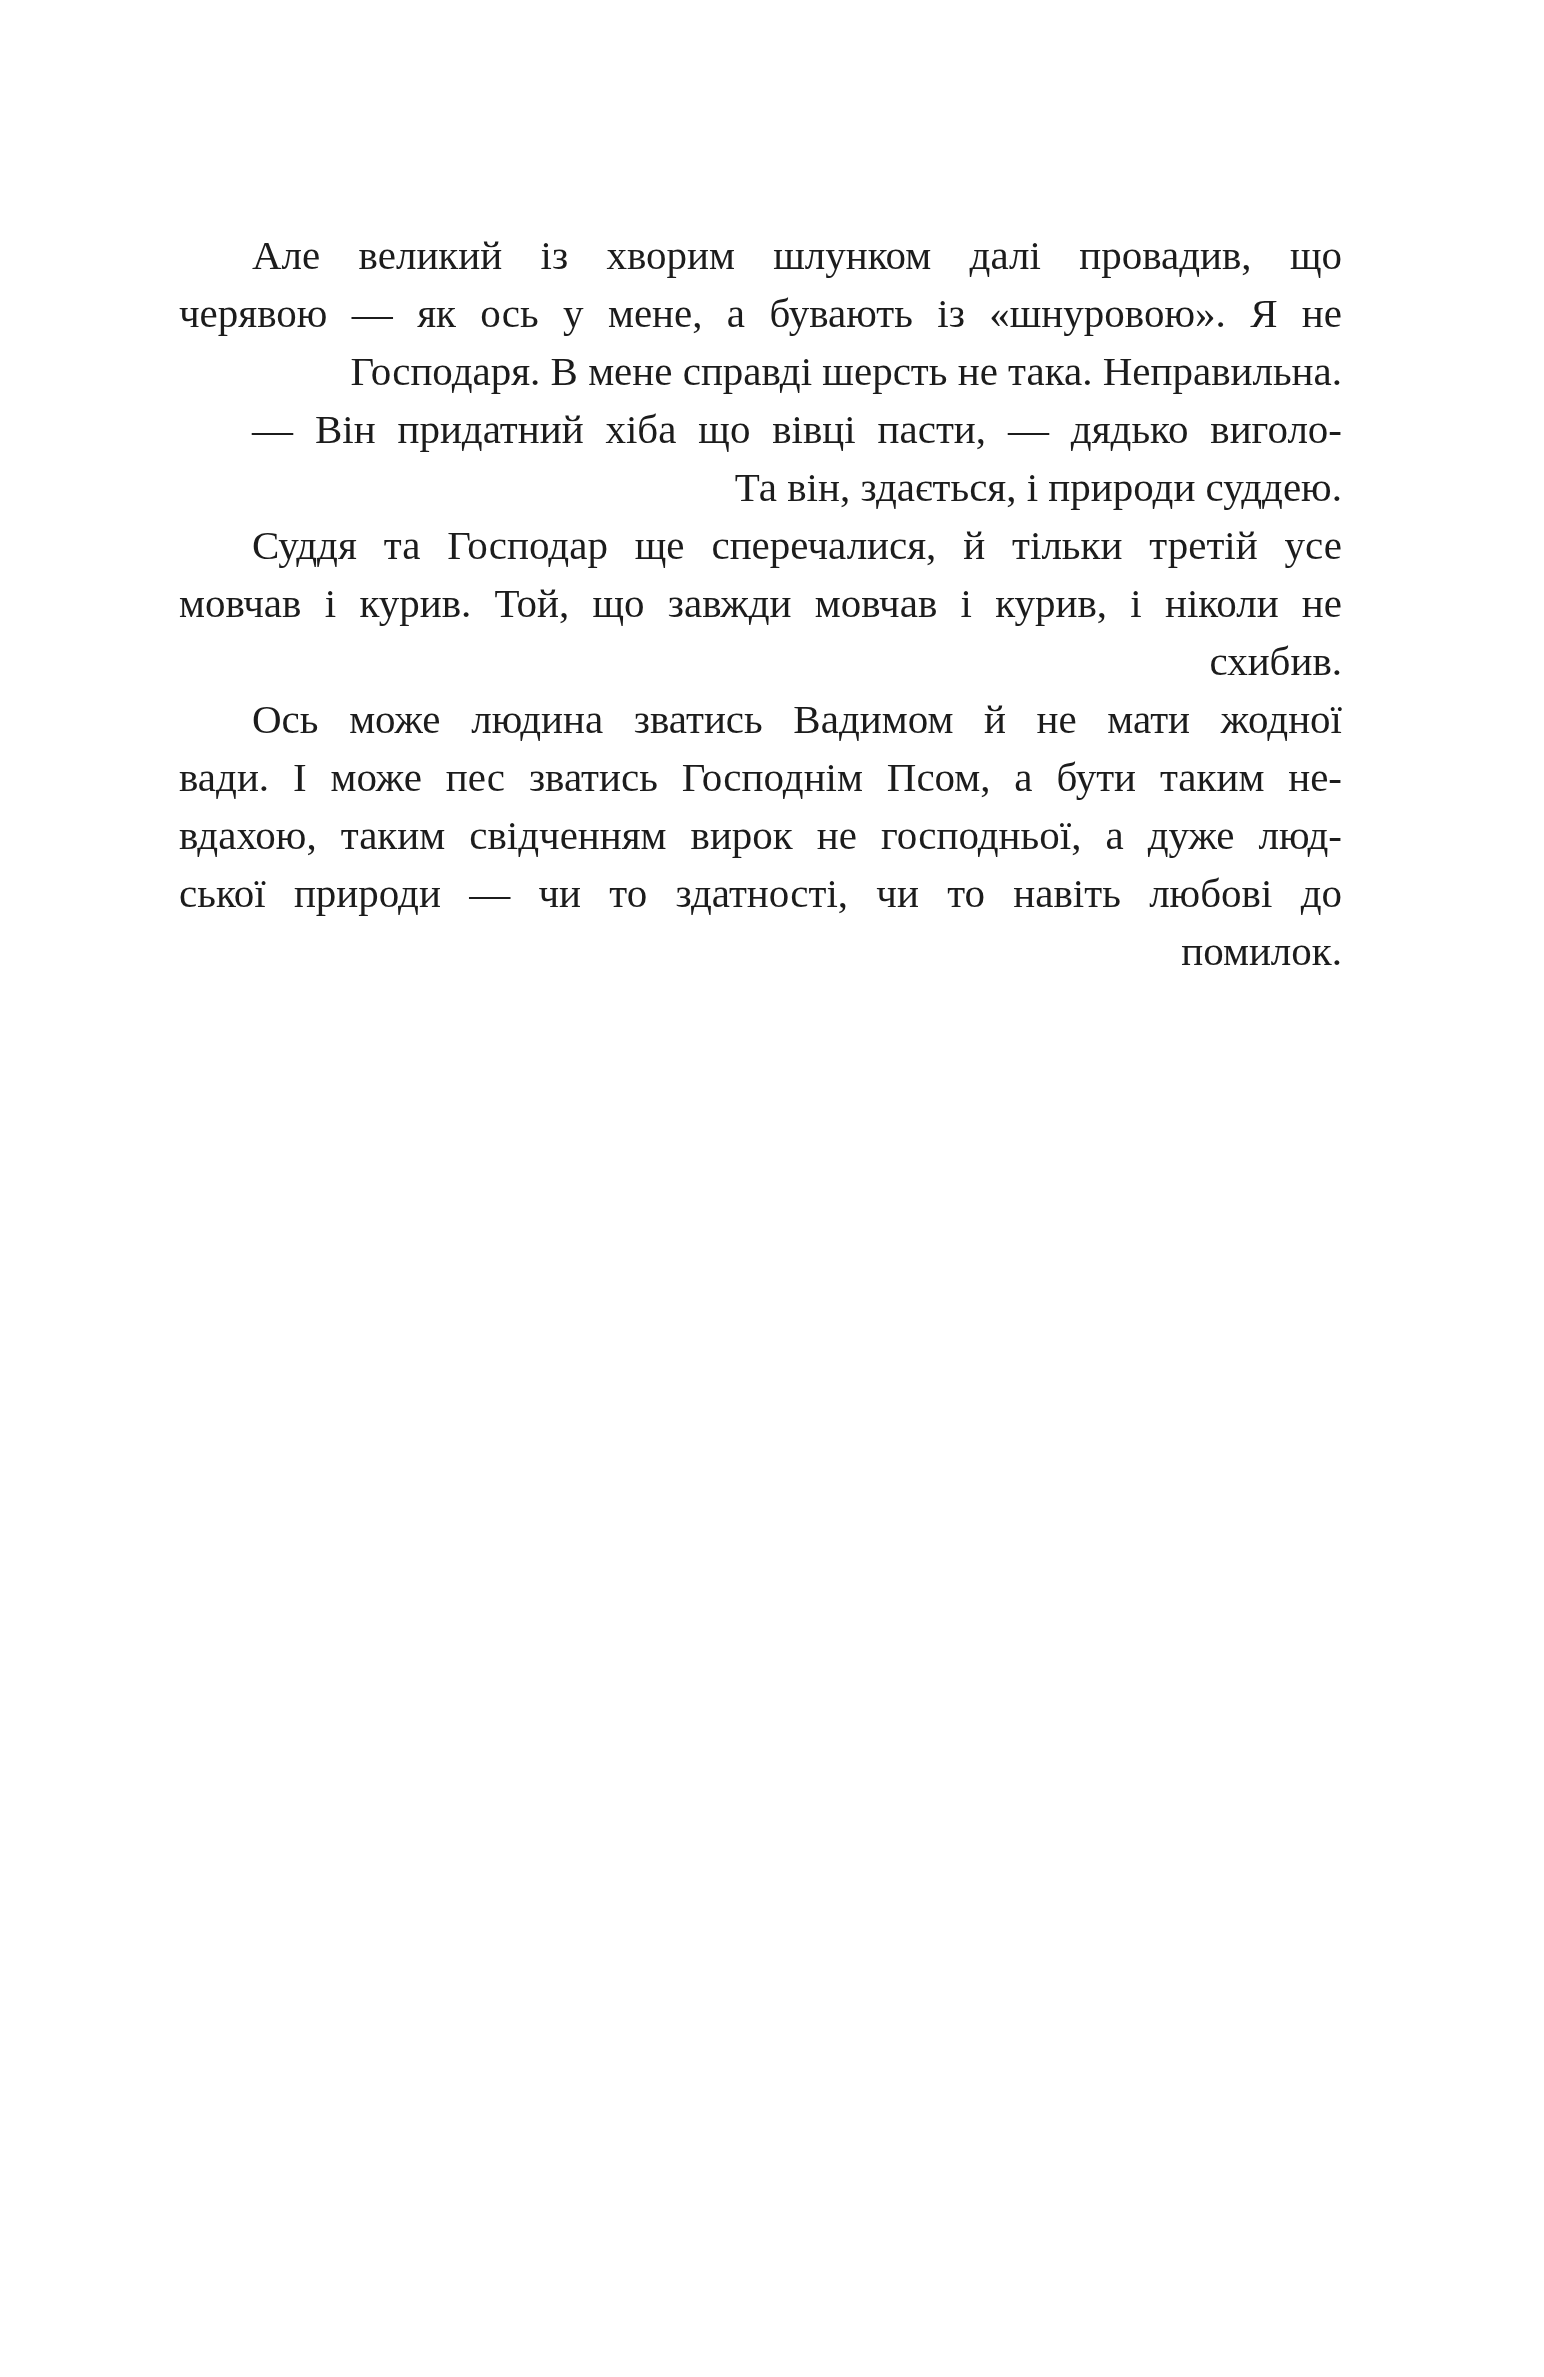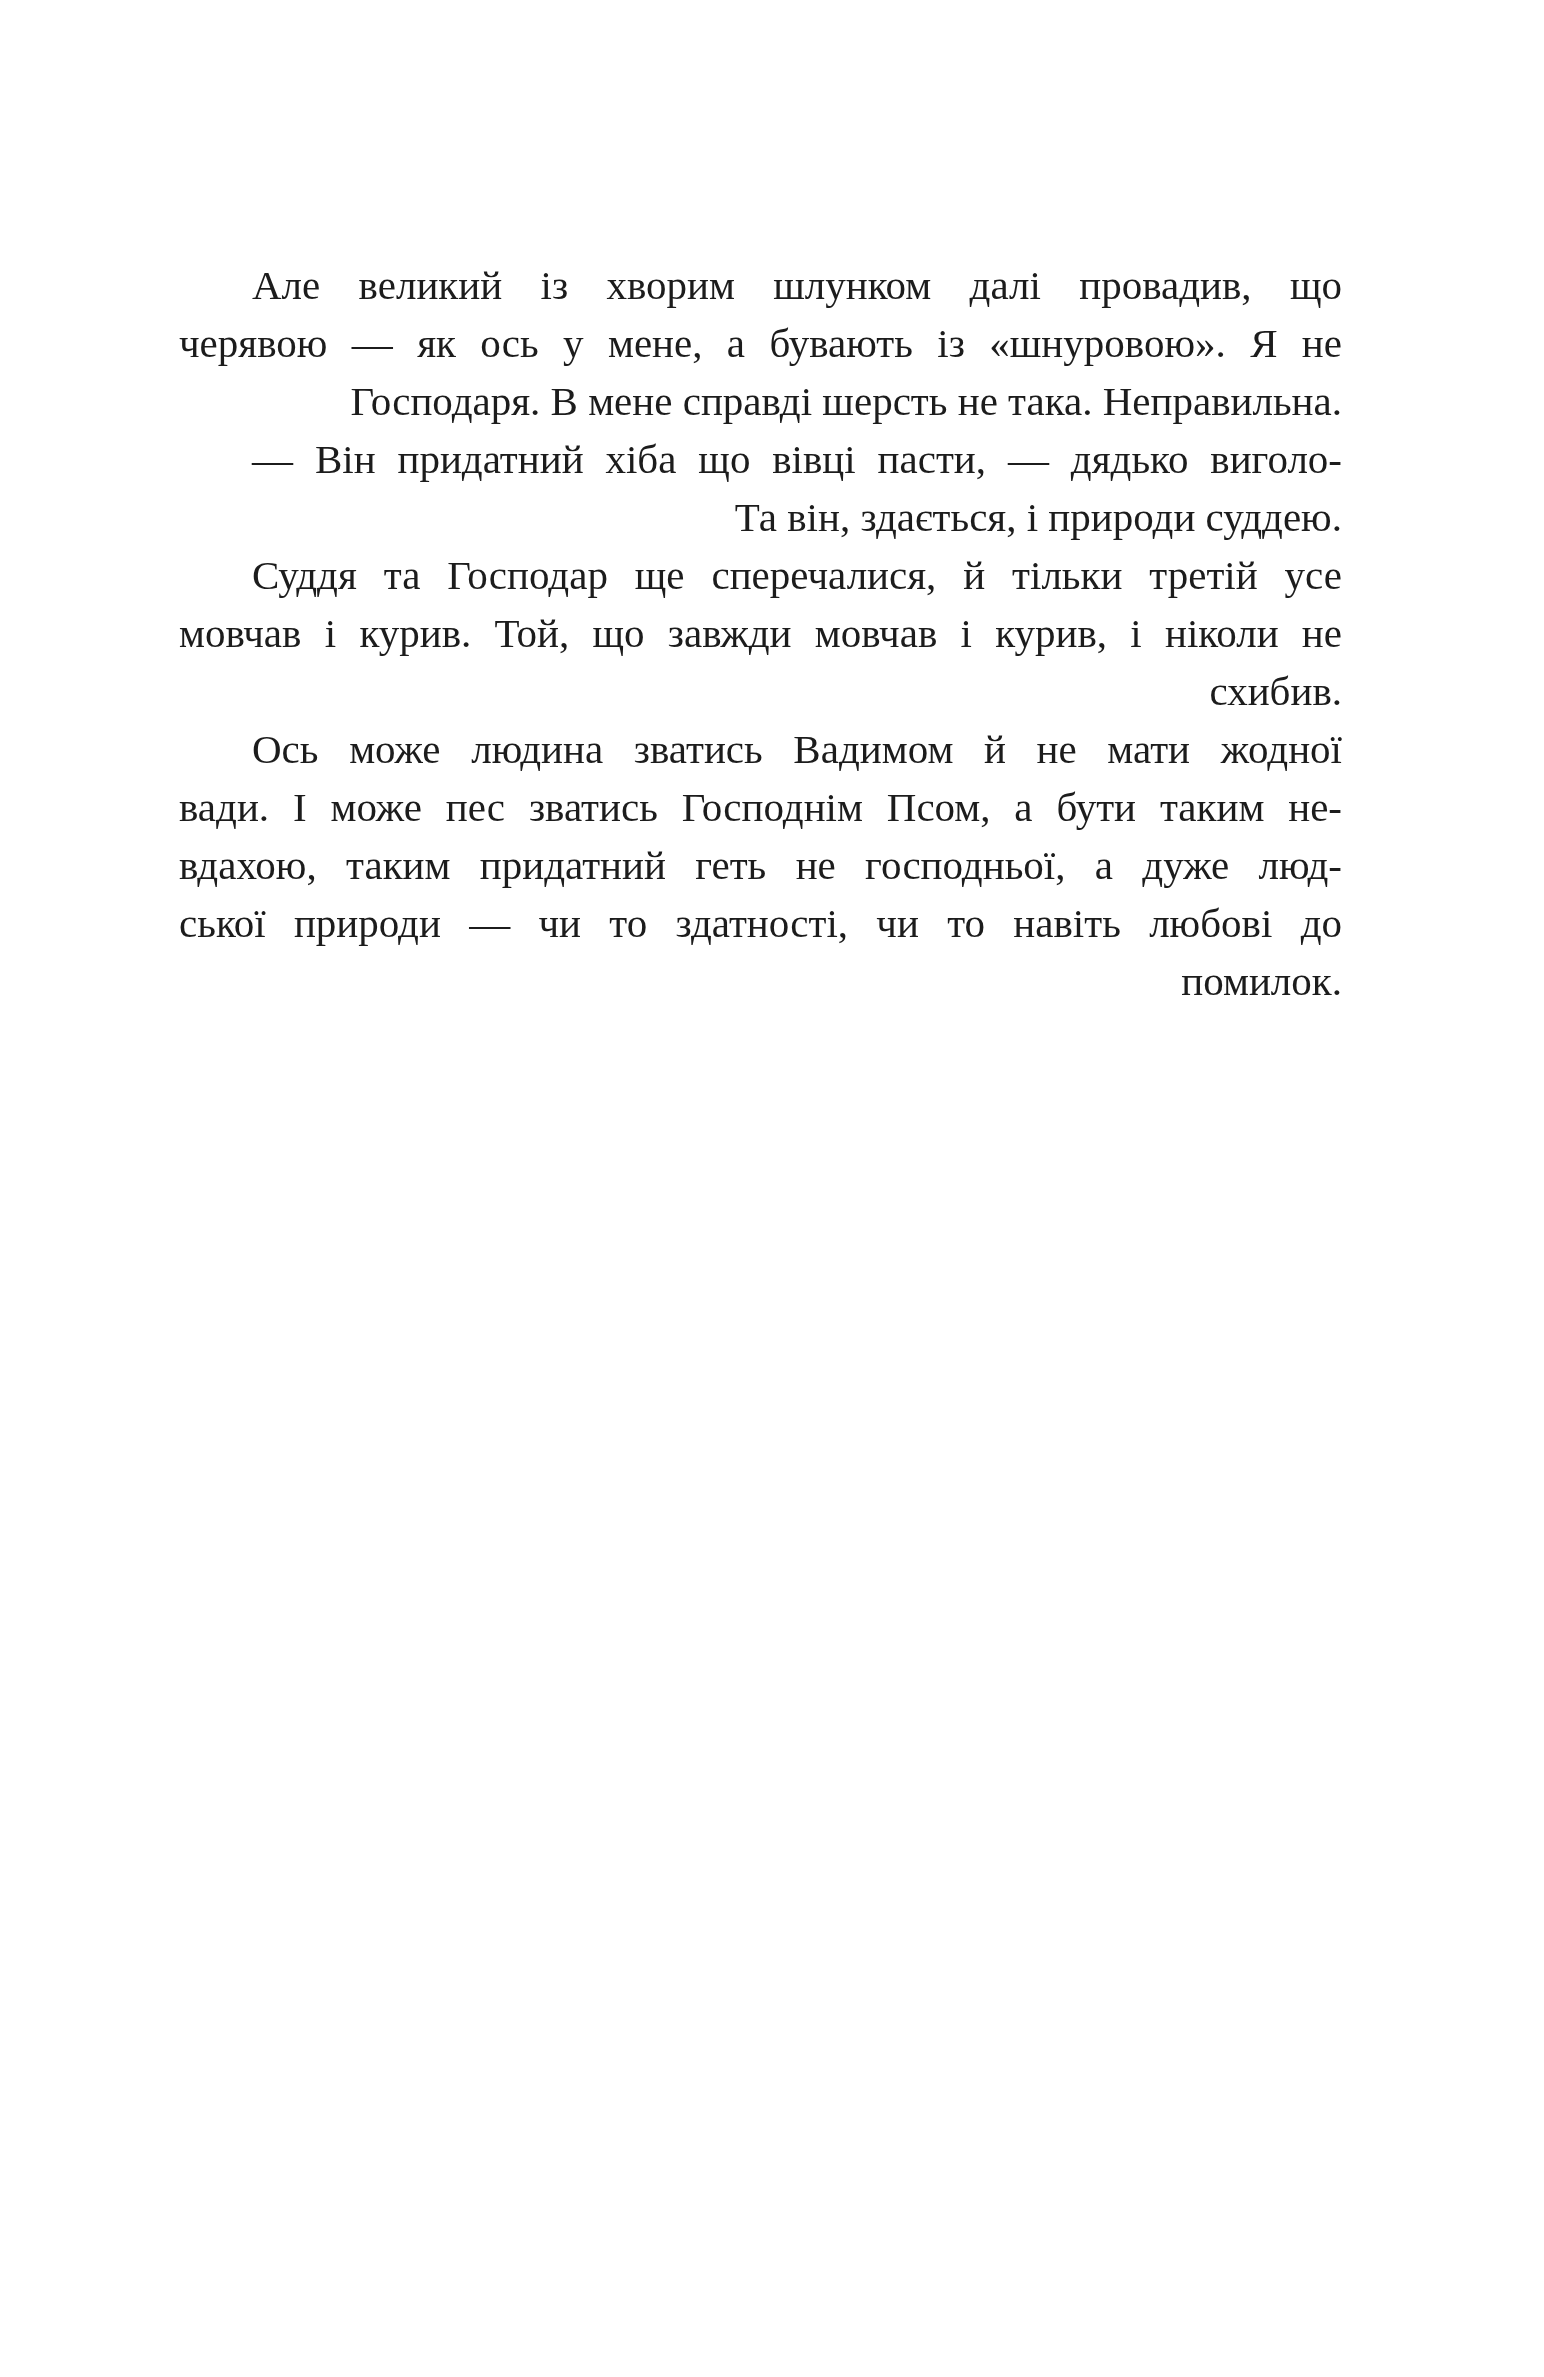--- a/index.html
+++ b/index.html
@@ -10,21 +10,20 @@
   body {
     width: 1545px;
     height: 2377px;
     position: relative;
     font-family: "Liberation Serif", "DejaVu Serif", serif;
   }
   .page {
     position: absolute;
     inset: 0;
     background: #ffffff;
-    margin-top: 30px;
   }
   .text-block {
     position: absolute;
     left: 179px;
     top: 226px;
     width: 1163px;
     color: #1c1c1c;
     font-size: 41px;
     line-height: 58px;
     font-kerning: normal;
@@ -50,18 +49,18 @@
     <p class="line indent justify">Але великий із хворим шлунком далі провадив, що</p>
     <p class="line justify">черявою — як ось у мене, а бувають із «шнуровою». Я не</p>
     <p class="line left">Господаря. В мене справді шерсть не така. Неправильна.</p>
     <p class="line indent justify">— Він придатний хіба що вівці пасти, — дядько виголо-</p>
     <p class="line indent left">Та він, здається, і природи суддею.</p>
     <p class="line indent justify">Суддя та Господар ще сперечалися, й тільки третій усе</p>
     <p class="line justify">мовчав і курив. Той, що завжди мовчав і курив, і ніколи не</p>
     <p class="line left">схибив.</p>
     <p class="line indent justify">Ось може людина зватись Вадимом й не мати жодної</p>
     <p class="line justify">вади. І може пес зватись Господнім Псом, а бути таким не-</p>
-    <p class="line justify">вдахою, таким придатний геть не господньої, а дуже люд-</p>
+    <p class="line justify">вдахою, таким свідченням вирок не господньої, а дуже люд-</p>
     <p class="line justify">ської природи — чи то здатності, чи то навіть любові до</p>
     <p class="line left">помилок.</p>
   </div>
 </div>
 
 
 </body></html>

